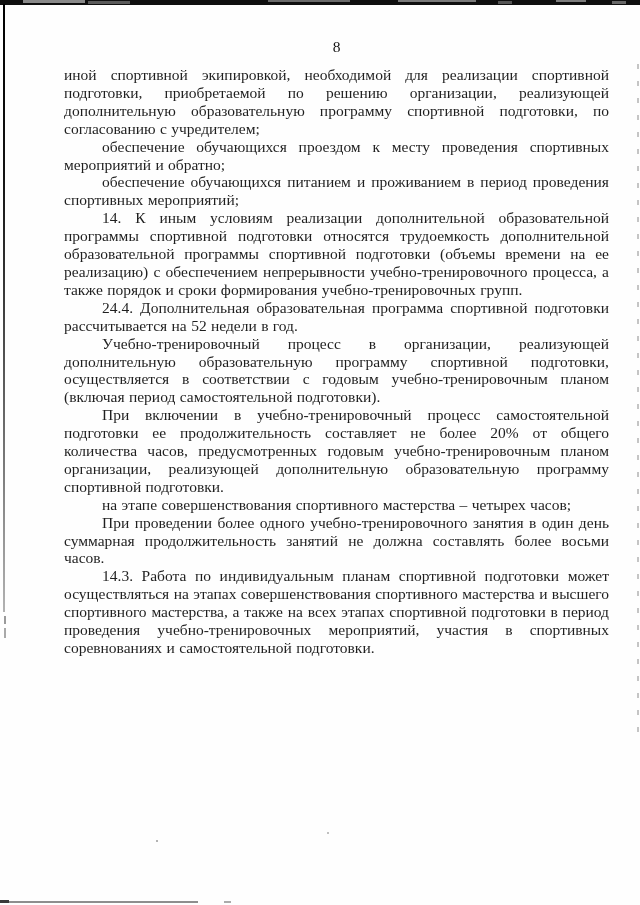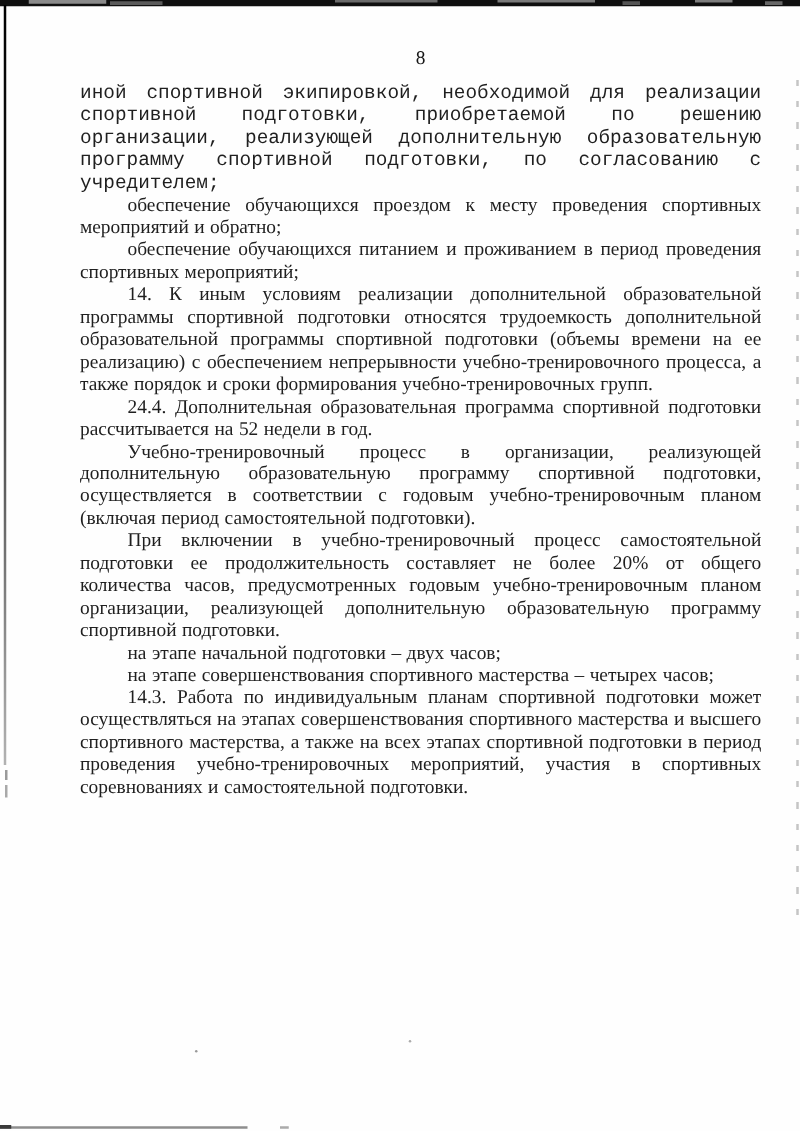--- a/index.html
+++ b/index.html
@@ -66,21 +66,21 @@
     color: #161616;
   }
   .content p {
     margin: 0;
     font-size: 15.5px;
     line-height: 17.9px;
     text-align: justify;
     text-indent: 38px;
     word-spacing: 0.5px;
   }
-  .content p.no-indent { text-indent: 0; font-family: Liberation Mono, monospace; }
+  .content p.no-indent { text-indent: 0; }
 </style>
 </head>
 <body>
 
 <div class="page">
 
   <div class="top-edge">
     <span class="noise n1"></span>
     <span class="noise n2"></span>
     <span class="noise n3"></span>
@@ -102,18 +102,18 @@
   <div class="content">
     <div class="page-num">8</div>
 
     <p class="no-indent">иной спортивной экипировкой, необходимой для реализации спортивной подготовки, приобретаемой по решению организации, реализующей дополнительную образовательную программу спортивной подготовки, по согласованию с учредителем;</p>
     <p>обеспечение обучающихся проездом к месту проведения спортивных мероприятий и обратно;</p>
     <p>обеспечение обучающихся питанием и проживанием в период проведения спортивных мероприятий;</p>
     <p>14. К иным условиям реализации дополнительной образовательной программы спортивной подготовки относятся трудоемкость дополнительной образовательной программы спортивной подготовки (объемы времени на ее реализацию) с обеспечением непрерывности учебно-тренировочного процесса, а также порядок и сроки формирования учебно-тренировочных групп.</p>
     <p>24.4. Дополнительная образовательная программа спортивной подготовки рассчитывается на 52 недели в год.</p>
     <p>Учебно-тренировочный процесс в организации, реализующей дополнительную образовательную программу спортивной подготовки, осуществляется в соответствии с годовым учебно-тренировочным планом (включая период самостоятельной подготовки).</p>
     <p>При включении в учебно-тренировочный процесс самостоятельной подготовки ее продолжительность составляет не более 20% от общего количества часов, предусмотренных годовым учебно-тренировочным планом организации, реализующей дополнительную образовательную программу спортивной подготовки.</p>
-    <p>на этапе начальной подготовки – двух часов;</p>
     <p>на этапе совершенствования спортивного мастерства – четырех часов;</p>
+    <p>При проведении более одного учебно-тренировочного занятия в один день суммарная продолжительность занятий не должна составлять более восьми часов.</p>
     <p>14.3. Работа по индивидуальным планам спортивной подготовки может осуществляться на этапах совершенствования спортивного мастерства и высшего спортивного мастерства, а также на всех этапах спортивной подготовки в период проведения учебно-тренировочных мероприятий, участия в спортивных соревнованиях и самостоятельной подготовки.</p>
   </div>
 
 </div>
 
 </body></html>

